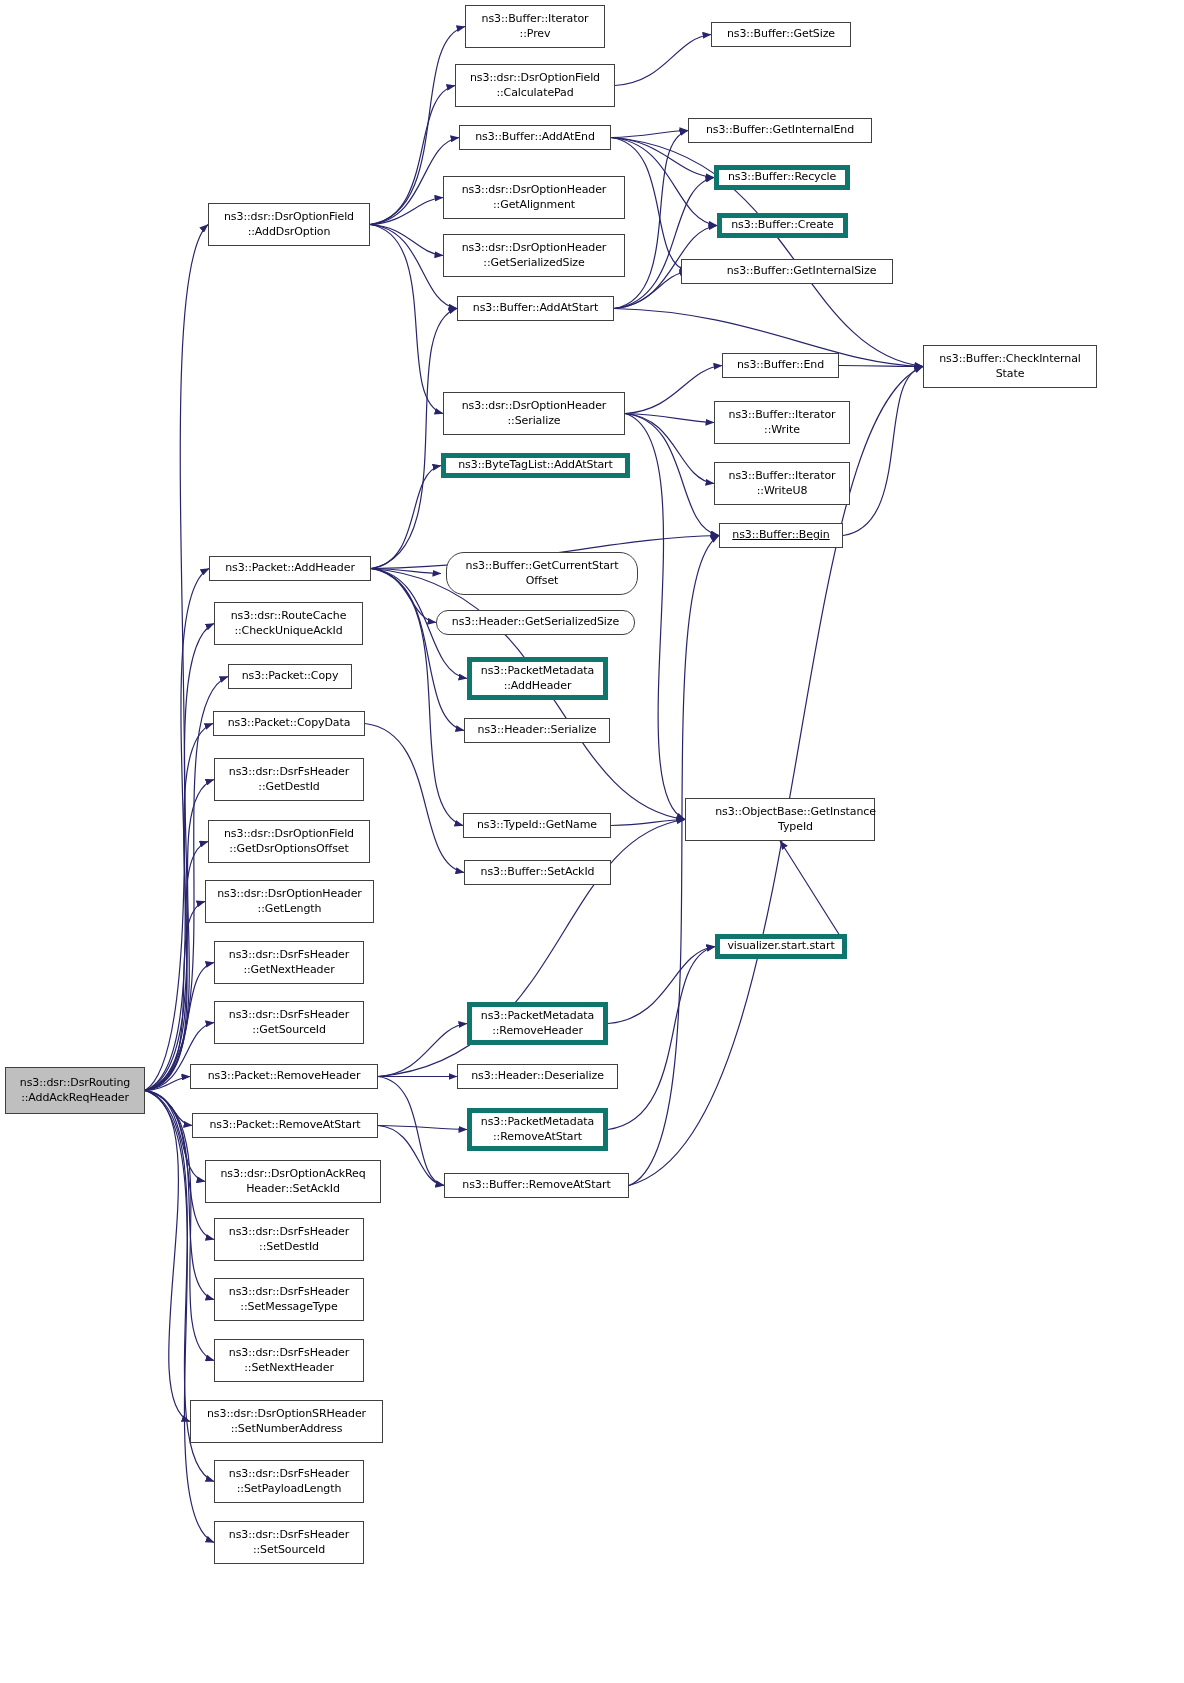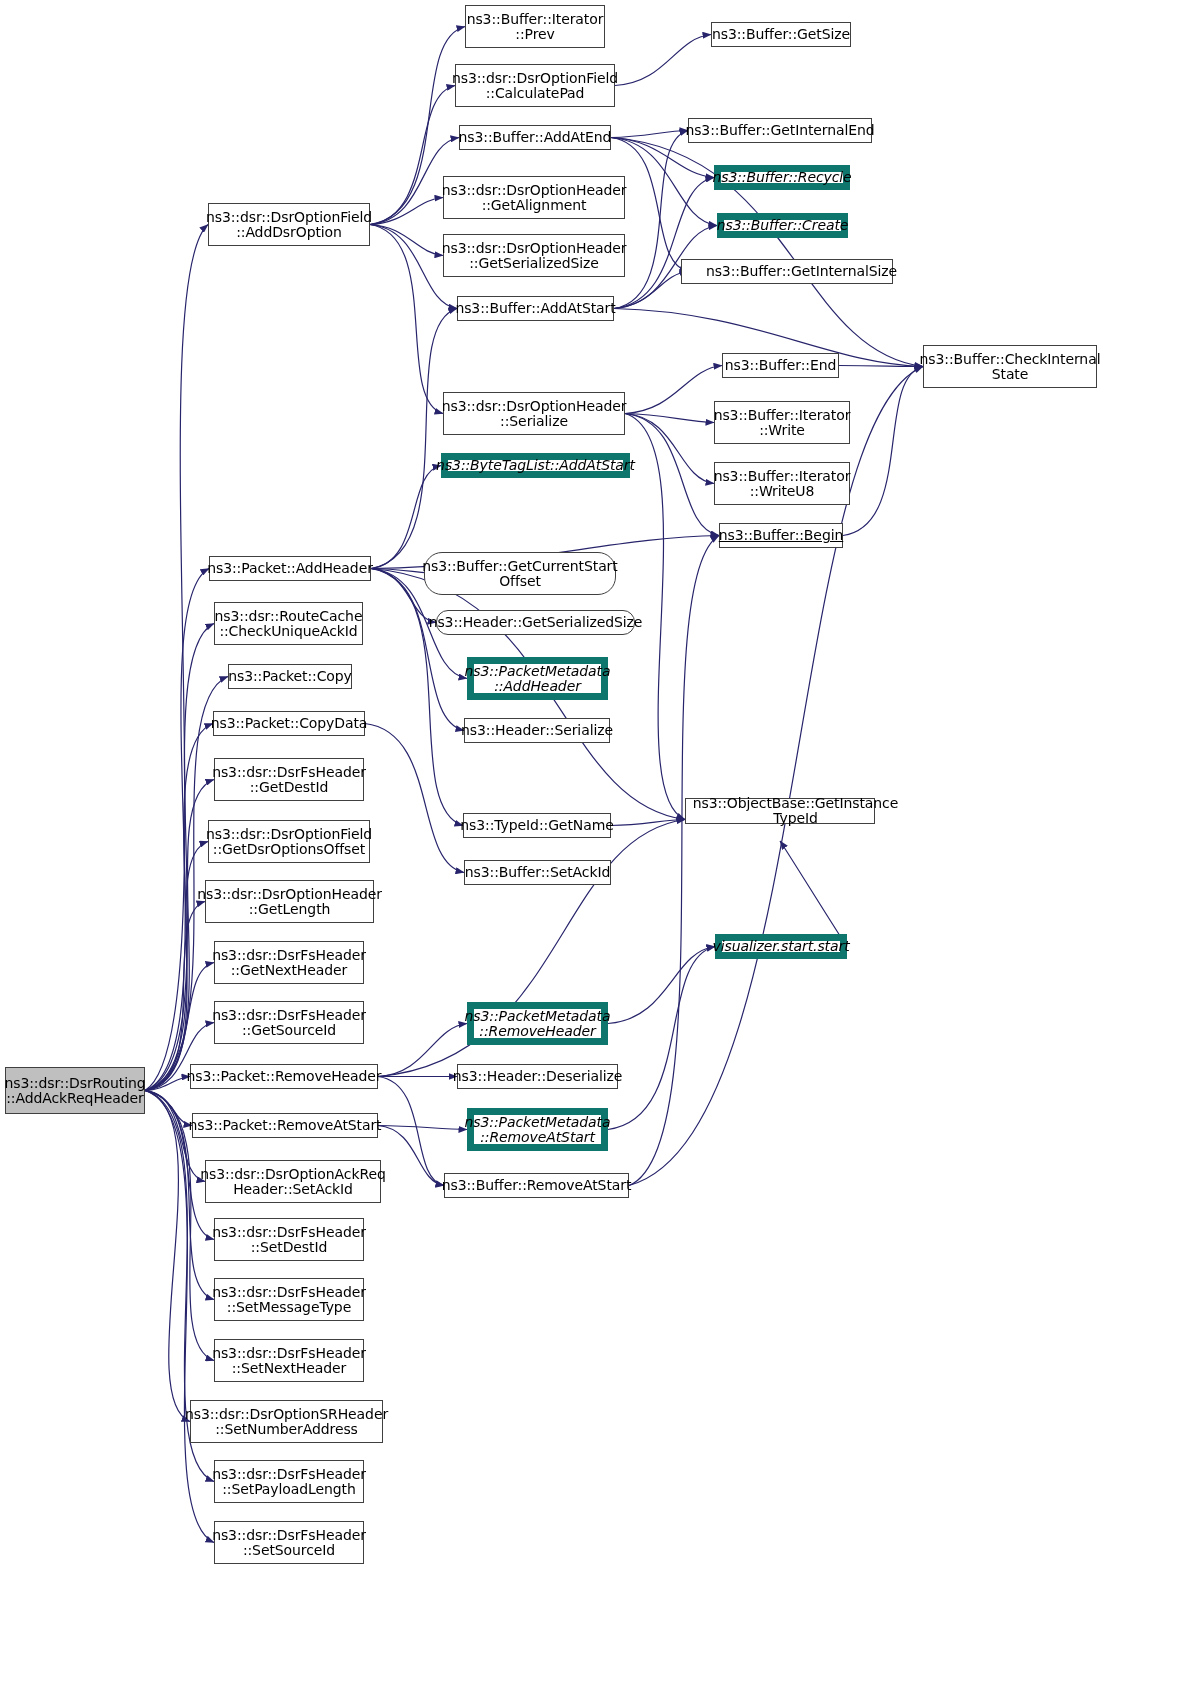--- a/index.html
+++ b/index.html
@@ -26,30 +26,29 @@
   .node {
     position: absolute;
     box-sizing: border-box;
     display: flex;
     align-items: center;
     justify-content: center;
     text-align: center;
     background: #ffffff;
     border: 1px solid #404040;
     color: #000000;
-    font-size: 14px;
+    font-size: 11px;
     line-height: 14.6px;
     letter-spacing: -0.1px;
     padding: 0 3px;
     white-space: pre-line;
     z-index: 5;
   }
   .node.red {
-    border: 7px solid #0f766e;
-    font-style: italic;
+    border: 5px solid #0f766e;
   }
   .node.root {
     background: #bfbfbf;
     border: 1px solid #404040;
   }
 </style>
 </head>
 <body>
 
 <div id="canvas">
@@ -153,35 +152,35 @@
       <div class="node" style="left: 722px; top: 353px; width: 117px; height: 25px;">ns3::Buffer::End</div>
       <div class="node" style="left: 443px; top: 392px; width: 182px; height: 43px;">ns3::dsr::DsrOptionHeader
 ::Serialize</div>
       <div class="node" style="left: 714px; top: 401px; width: 136px; height: 43px;">ns3::Buffer::Iterator
 ::Write</div>
       <div class="node" style="left: 714px; top: 462px; width: 136px; height: 43px;">ns3::Buffer::Iterator
 ::WriteU8</div>
       <div class="node red" style="left: 441px; top: 453px; width: 189px; height: 25px;">ns3::ByteTagList::AddAtStart</div>
       <div class="node" style="left: 719px; top: 523px; width: 124px; height: 25px; text-decoration: underline;">ns3::Buffer::Begin</div>
       <div class="node" style="left: 209px; top: 556px; width: 162px; height: 25px;">ns3::Packet::AddHeader</div>
-      <div class="node" style="left: 424px; top: 552px; width: 192px; height: 43px; border-radius: 18px;">ns3::Buffer::GetCurrentStart
+      <div class="node" style="left: 446px; top: 552px; width: 192px; height: 43px; border-radius: 18px;">ns3::Buffer::GetCurrentStart
 Offset</div>
       <div class="node" style="left: 214px; top: 602px; width: 149px; height: 43px;">ns3::dsr::RouteCache
 ::CheckUniqueAckId</div>
       <div class="node" style="left: 436px; top: 610px; width: 199px; height: 25px; border-radius: 12px;">ns3::Header::GetSerializedSize</div>
       <div class="node" style="left: 228px; top: 664px; width: 124px; height: 25px;">ns3::Packet::Copy</div>
       <div class="node red" style="left: 467px; top: 657px; width: 141px; height: 43px;">ns3::PacketMetadata
 ::AddHeader</div>
       <div class="node" style="left: 213px; top: 711px; width: 152px; height: 25px;">ns3::Packet::CopyData</div>
       <div class="node" style="left: 464px; top: 718px; width: 146px; height: 25px;">ns3::Header::Serialize</div>
       <div class="node" style="left: 214px; top: 758px; width: 150px; height: 43px;">ns3::dsr::DsrFsHeader
 ::GetDestId</div>
       <div class="node" style="left: 208px; top: 820px; width: 162px; height: 43px;">ns3::dsr::DsrOptionField
 ::GetDsrOptionsOffset</div>
-      <div class="node" style="left: 685px; top: 798px; width: 190px; height: 26px; padding-left: 34px;">ns3::ObjectBase::GetInstance
+      <div class="node" style="left: 685px; top: 798px; width: 190px; height: 43px; padding-left: 34px;">ns3::ObjectBase::GetInstance
 TypeId</div>
       <div class="node" style="left: 463px; top: 813px; width: 148px; height: 25px;">ns3::TypeId::GetName</div>
       <div class="node" style="left: 205px; top: 880px; width: 169px; height: 43px;">ns3::dsr::DsrOptionHeader
 ::GetLength</div>
       <div class="node" style="left: 464px; top: 860px; width: 147px; height: 25px;">ns3::Buffer::SetAckId</div>
       <div class="node" style="left: 214px; top: 941px; width: 150px; height: 43px;">ns3::dsr::DsrFsHeader
 ::GetNextHeader</div>
       <div class="node red" style="left: 715px; top: 934px; width: 132px; height: 25px;">visualizer.start.start</div>
       <div class="node" style="left: 214px; top: 1001px; width: 150px; height: 43px;">ns3::dsr::DsrFsHeader
 ::GetSourceId</div>

